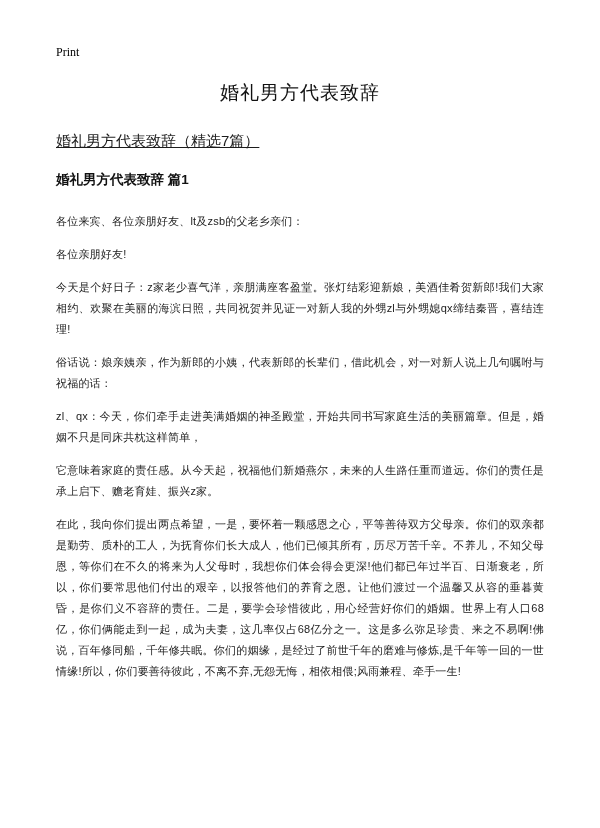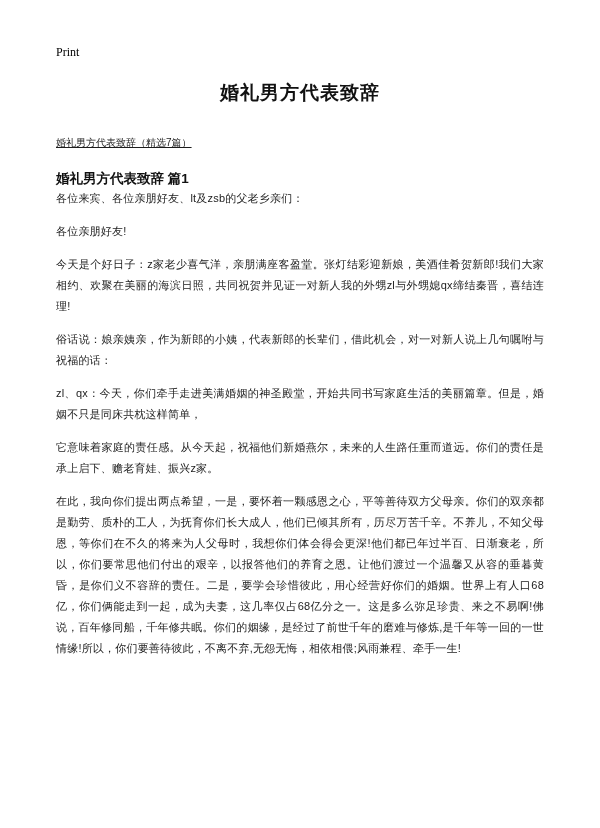--- a/index.html
+++ b/index.html
@@ -23,37 +23,37 @@
     font-family: "Liberation Serif", serif;
     font-size: 12px;
     color: #000000;
     text-decoration: none;
     margin-bottom: 20px;
     cursor: pointer;
   }
   .title {
     text-align: center;
     font-size: 19px;
-    font-weight: bold;
+    font-weight: normal;
     letter-spacing: 1px;
     margin-bottom: 26px;
     color: #111111;
   }
   .subtitle {
-    font-size: 10px;
+    font-size: 15px;
     color: #1c1c1c;
     text-decoration: underline;
     margin-bottom: 20px;
     cursor: pointer;
     display: inline-block;
   }
   .section-heading {
     font-size: 13.5px;
     font-weight: bold;
-    margin-bottom: 0;
+    margin-bottom: 22px;
     color: #111111;
   }
   .paragraphs p {
     font-size: 11px;
     line-height: 21px;
     text-align: justify;
     letter-spacing: 0.2px;
     margin-bottom: 12px;
     color: #1c1c1c;
   }

